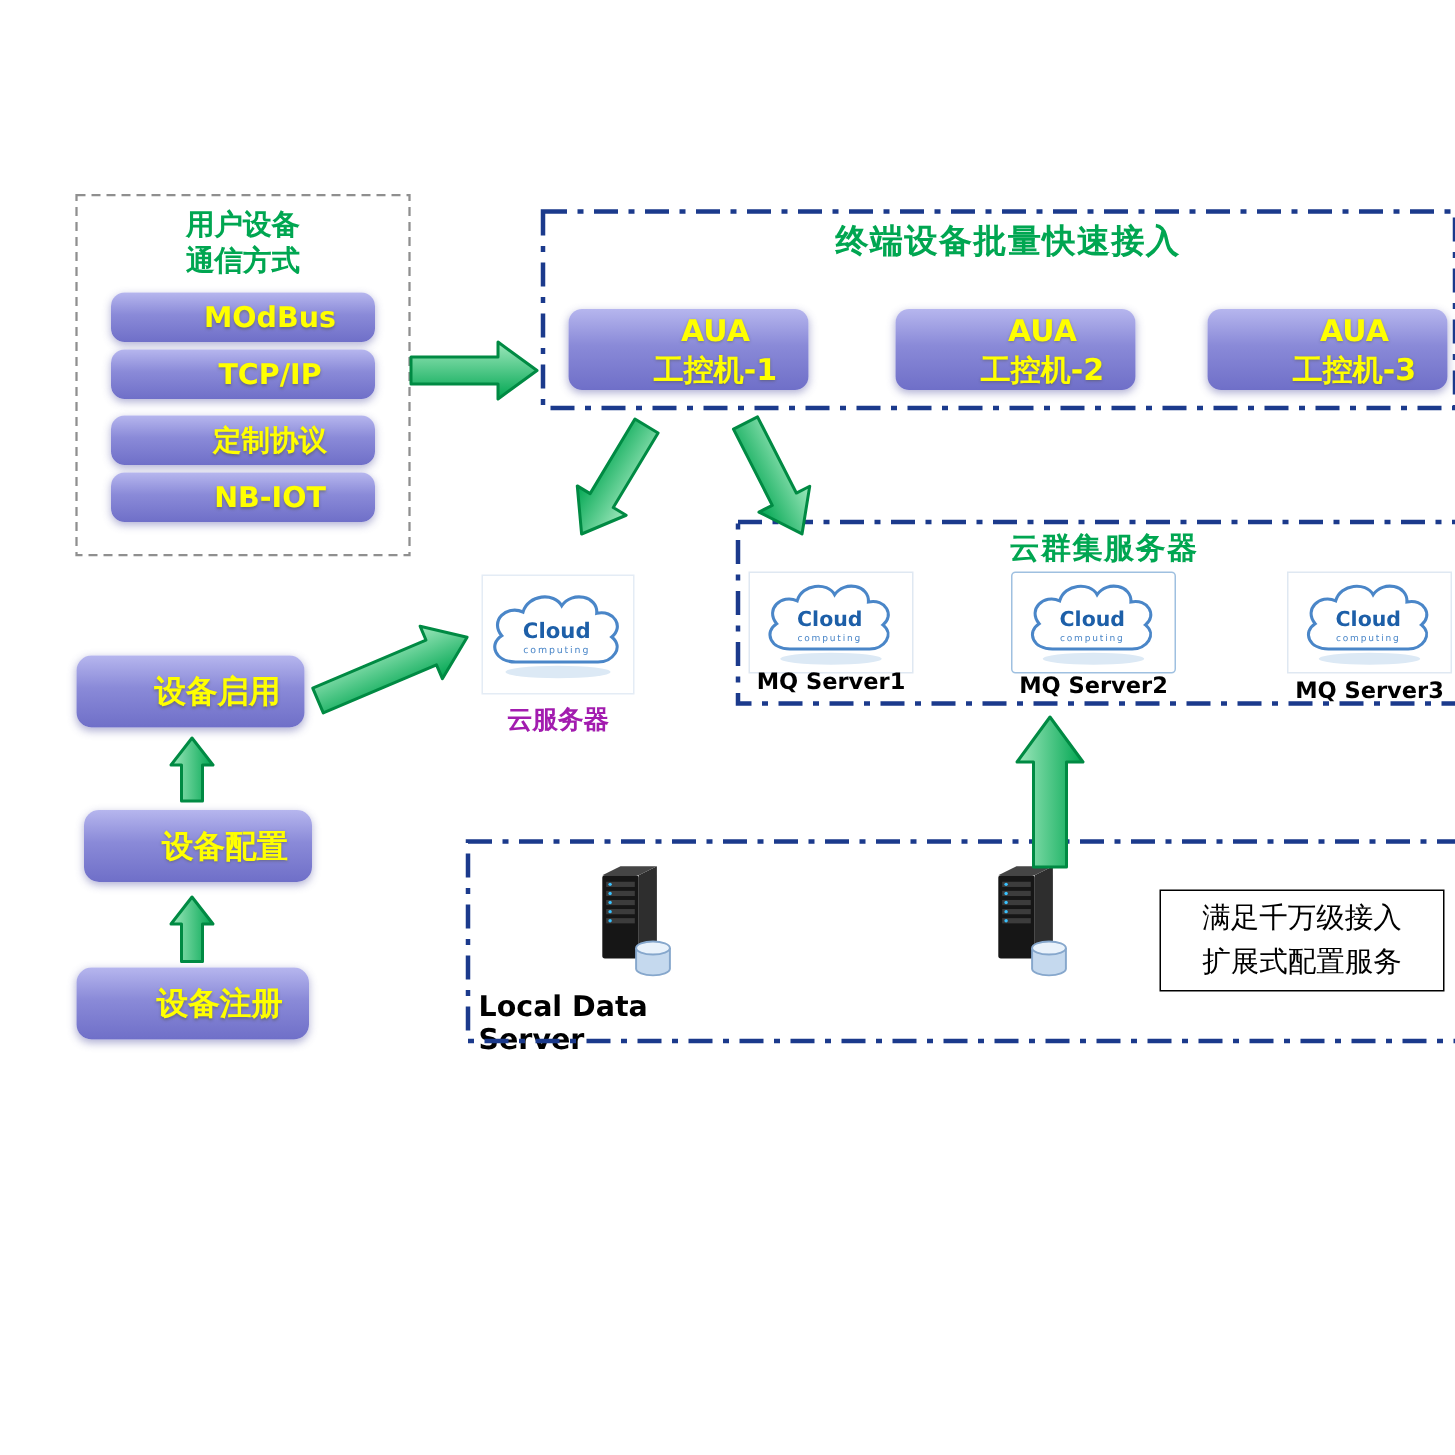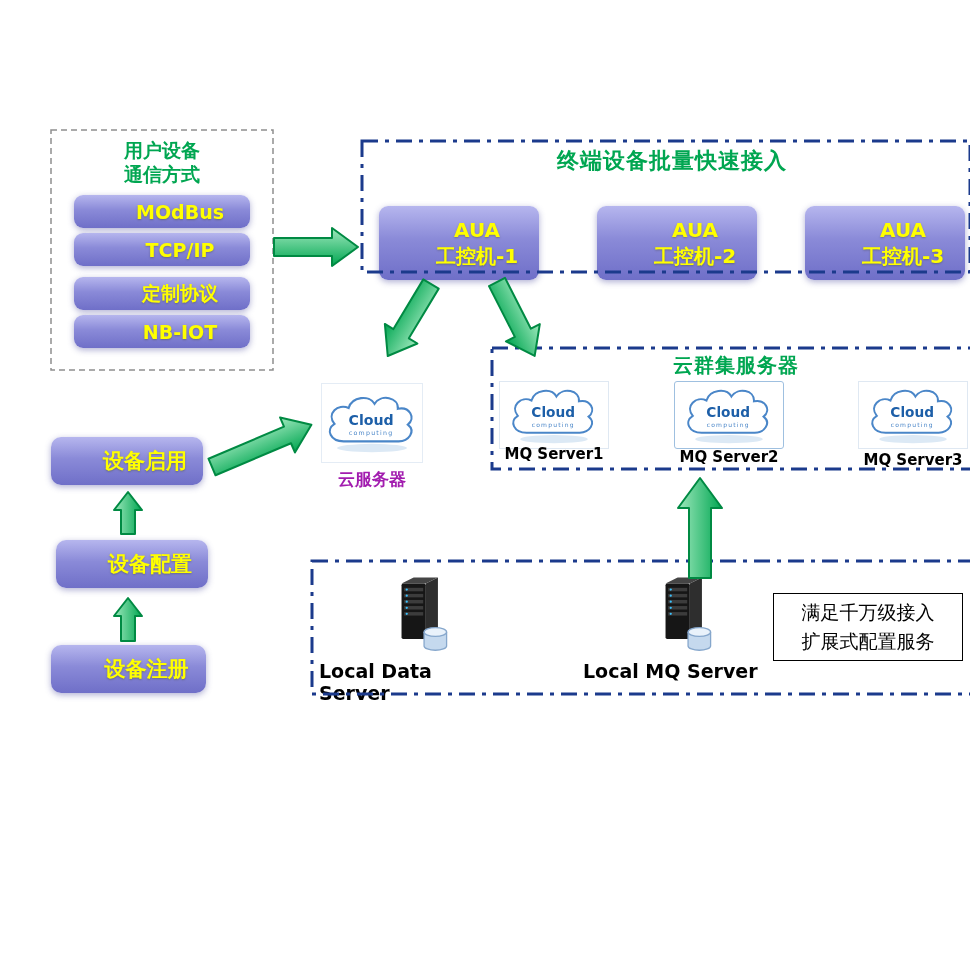--- a/index.html
+++ b/index.html
@@ -15,21 +15,21 @@
   .panel-title{color:#00a651;font-weight:700;text-align:center}
 
   .user-panel{left:15px;top:130px;width:222px;height:240px;display:flex;flex-direction:column;align-items:center;padding-top:8px}
   .user-panel .panel-title{font-size:19px;line-height:24px}
   .user-panel .pill{width:176px;height:33px;font-size:19px;margin-top:5px}
   .user-panel .pill.first{margin-top:9px}
   .user-panel .pill.last{margin-top:11px}
 
   .top-panel{left:331px;top:140px;width:610px;height:133px}
   .top-panel .panel-title{font-size:22px;margin-top:6px;letter-spacing:1px}
-  .aua-node{position:absolute;top:66px;width:160px;height:74px;flex-direction:column;line-height:26px;font-size:20px}
+  .aua-node{position:absolute;top:66px;width:160px;height:54px;flex-direction:column;line-height:26px;font-size:20px}
   .aua-1{left:12px}.aua-2{left:230px}.aua-3{left:438px}
 
   .cluster-panel{left:455px;top:347px;width:490px;height:123px}
   .cluster-panel .panel-title{font-size:20px;margin-top:5px;letter-spacing:1px}
   .cloud-box{position:absolute;top:34px;width:110px;height:68px;border:1px solid #dfe8f2;background:#fff}
   .cloud-box.framed{border:1px solid #9fc0e0;border-radius:3px}
   .cloud-1{left:8px}.cloud-2{left:183px}.cloud-3{left:367px}
   .mq-label{position:absolute;width:130px;text-align:center;font-weight:700;font-size:15px;color:#000}
   .mq-label-1{left:-2px;top:98px}.mq-label-2{left:173px;top:101px}.mq-label-3{left:357px;top:104px}
 
@@ -199,21 +199,20 @@
         <rect x="29" y="43" width="22" height="4" fill="#3c3c3c"></rect>
         <circle cx="32" cy="17" r="1.3" fill="#39c2ff"></circle>
           <circle cx="32" cy="24" r="1.3" fill="#39c2ff"></circle>
         <circle cx="32" cy="31" r="1.3" fill="#39c2ff"></circle>
           <circle cx="32" cy="38" r="1.3" fill="#39c2ff"></circle>
         <circle cx="32" cy="45" r="1.3" fill="#39c2ff"></circle>
         <path d="M52 66 v16 a13 5 0 0 0 26 0 v-16" fill="#c5d9ee" stroke="#86a7cc" stroke-width="1.5"></path>
         <ellipse cx="65" cy="66" rx="13" ry="5" fill="#e9f2fb" stroke="#86a7cc" stroke-width="1.5"></ellipse>
       </svg>
     </div>
-    <div class="server-label server-label-2">Local MQ Server</div>
 
     <div class="note-box">
       <div>满足千万级接入</div>
       <div>扩展式配置服务</div>
     </div>
   </div>
 
   <svg class="overlay" width="970" height="970" viewBox="0 0 970 970">
     <defs>
       <linearGradient id="agrad" x1="0" y1="0" x2="0" y2="1">

